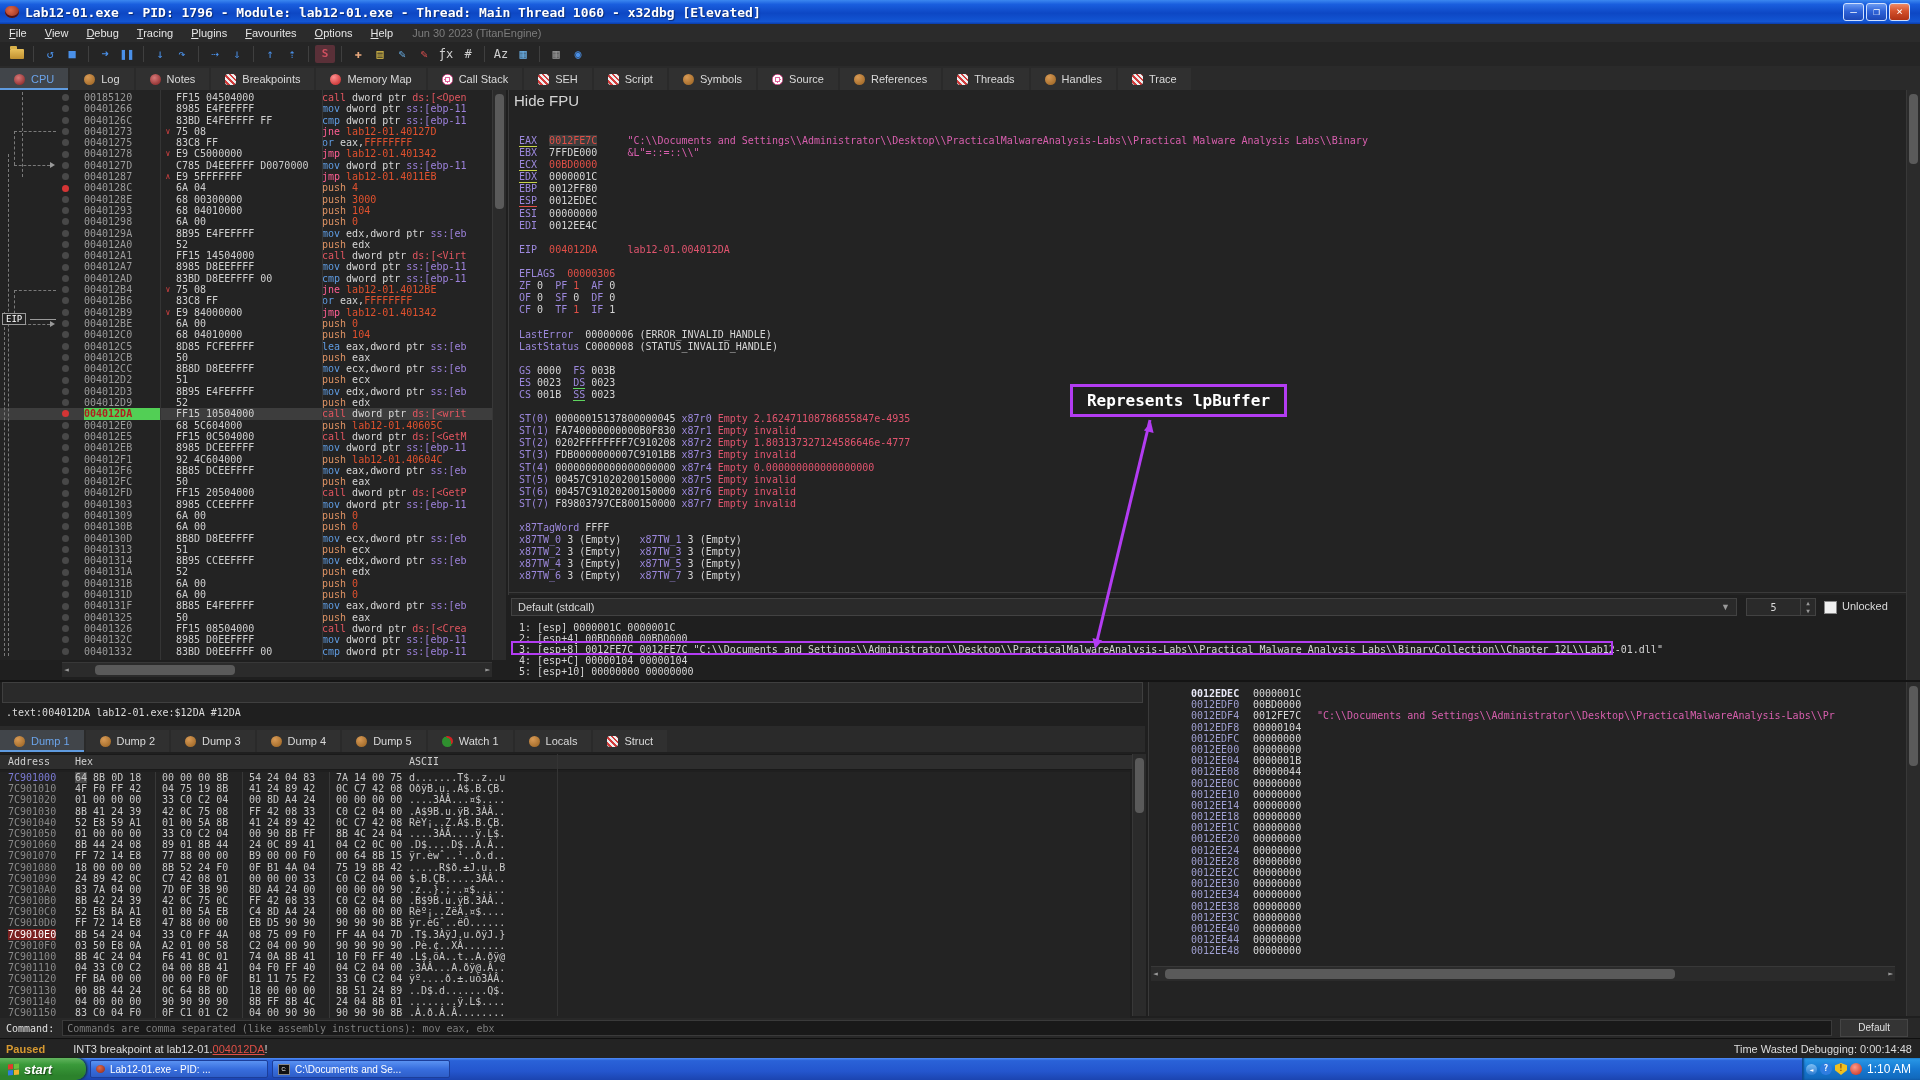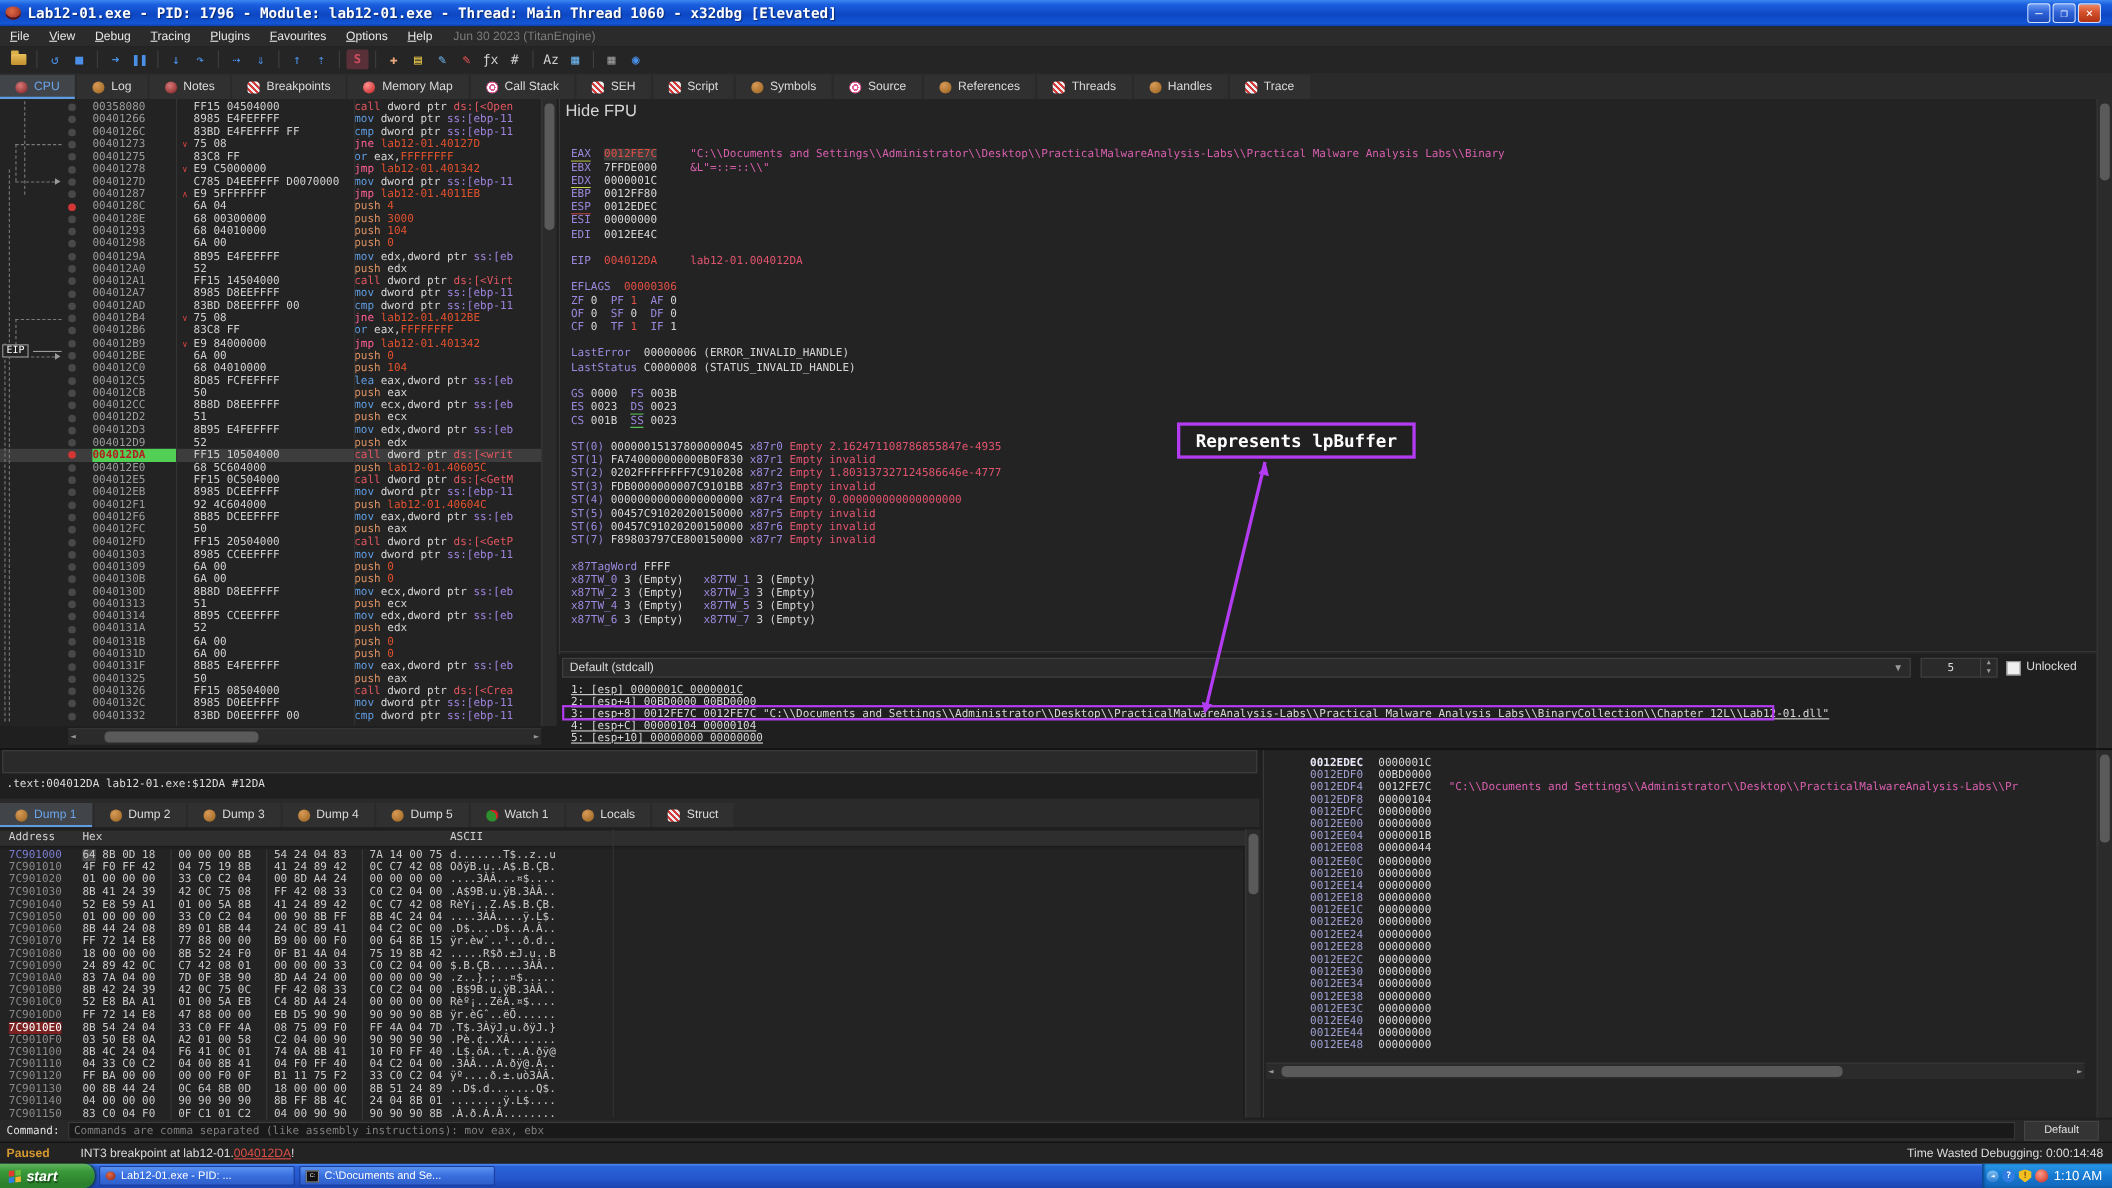--- a/index.html
+++ b/index.html
@@ -79,21 +79,21 @@
     box-sizing:border-box;display:flex;align-items:center;padding:0 6px;color:#dadada;
     font-family:"Liberation Sans",sans-serif;font-size:11px;}
   .combo .chev{margin-left:auto;color:#9a9a9a;font-size:9px;}
   .spinner{position:absolute;left:1746px;top:598px;width:70px;height:18px;background:#2a2a2a;border:1px solid #424242;
     box-sizing:border-box;display:flex;align-items:center;}
   .spinner .val{flex:1;text-align:center;color:#dadada;}
   .spin-btns{width:14px;display:flex;flex-direction:column;color:#9a9a9a;font-size:6px;line-height:8px;text-align:center;border-left:1px solid #424242;}
   .chk{position:absolute;left:1824px;top:601px;width:11px;height:11px;background:#f0f0f0;border:1px solid #888;}
   .chk-label{position:absolute;left:1842px;top:600px;color:#dadada;font-family:"Liberation Sans",sans-serif;font-size:11px;}
   .argrows{position:absolute;left:519px;top:622px;width:1385px;}
-  .argrow{height:11px;line-height:11px;white-space:pre;color:#d6d6d6;overflow:hidden;text-decoration:underline;}
+  .argrow{height:11px;line-height:11px;white-space:pre;color:#d6d6d6;overflow:hidden;}
   .argbox{position:absolute;left:511px;top:641px;width:1102px;height:14px;border:2px solid #b33cf2;box-sizing:border-box;}
   
   .anno{position:absolute;left:1070px;top:384px;width:217px;height:33px;border:3px solid #b33cf2;background:#202020;
     box-sizing:border-box;display:flex;align-items:center;justify-content:center;color:#fff;font-weight:bold;font-size:16px;}
   .overlay{position:absolute;left:0;top:0;width:1920px;height:1080px;pointer-events:none;}
   
   .cpu-bottom-border{position:absolute;left:0;top:680px;width:1920px;height:2px;background:#141414;}
   .infobox{position:absolute;left:2px;top:682px;width:1141px;height:21px;background:#2a2a2a;border:1px solid #3f3f3f;
     box-sizing:border-box;line-height:19px;padding-left:4px;white-space:pre;overflow:hidden;color:#dcdcdc;}
   .infoline2{position:absolute;left:6px;top:707px;color:#dcdcdc;white-space:pre;}
@@ -269,21 +269,21 @@
         <span>Handles</span>
       </div>
       <div class="tab">
         <span class="ic ic-candy"></span>
         <span>Trace</span>
       </div>
     </div>
 
   <div class="disasm">
     <div id="disasm-rows" style="padding-top:2px;">
-        <div class="drow"><span class="dot"></span><span class="daddr">00358080</span><span class="dmark"></span><span class="dbytes">FF15 04504000</span><span class="dinstr"><span class="seg-r">call </span><span class="seg-w">dword ptr </span><span class="seg-r">ds:[&lt;Open</span></span></div>
+        <div class="drow"><span class="dot"></span><span class="daddr">00185120</span><span class="dmark"></span><span class="dbytes">FF15 04504000</span><span class="dinstr"><span class="seg-r">call </span><span class="seg-w">dword ptr </span><span class="seg-r">ds:[&lt;Open</span></span></div>
         <div class="drow"><span class="dot"></span><span class="daddr">00401266</span><span class="dmark"></span><span class="dbytes">8985 E4FEFFFF</span><span class="dinstr"><span class="seg-b">mov </span><span class="seg-w">dword ptr </span><span class="seg-v">ss:[ebp-11</span></span></div>
         <div class="drow"><span class="dot"></span><span class="daddr">0040126C</span><span class="dmark"></span><span class="dbytes">83BD E4FEFFFF FF</span><span class="dinstr"><span class="seg-b">cmp </span><span class="seg-w">dword ptr </span><span class="seg-v">ss:[ebp-11</span></span></div>
         <div class="drow"><span class="dot"></span><span class="daddr">00401273</span><span class="dmark">∨</span><span class="dbytes">75 08</span><span class="dinstr"><span class="seg-k">jne </span><span class="seg-o">lab12-01.40127D</span></span></div>
         <div class="drow"><span class="dot"></span><span class="daddr">00401275</span><span class="dmark"></span><span class="dbytes">83C8 FF</span><span class="dinstr"><span class="seg-b">or </span><span class="seg-w">eax,</span><span class="seg-o">FFFFFFFF</span></span></div>
         <div class="drow"><span class="dot"></span><span class="daddr">00401278</span><span class="dmark">∨</span><span class="dbytes">E9 C5000000</span><span class="dinstr"><span class="seg-k">jmp </span><span class="seg-o">lab12-01.401342</span></span></div>
         <div class="drow"><span class="dot"></span><span class="daddr">0040127D</span><span class="dmark"></span><span class="dbytes">C785 D4EEFFFF D0070000</span><span class="dinstr"><span class="seg-b">mov </span><span class="seg-w">dword ptr </span><span class="seg-v">ss:[ebp-11</span></span></div>
         <div class="drow"><span class="dot"></span><span class="daddr">00401287</span><span class="dmark">∧</span><span class="dbytes">E9 5FFFFFFF</span><span class="dinstr"><span class="seg-k">jmp </span><span class="seg-o">lab12-01.4011EB</span></span></div>
         <div class="drow"><span class="dot dot-bp"></span><span class="daddr">0040128C</span><span class="dmark"></span><span class="dbytes">6A 04</span><span class="dinstr"><span class="seg-p">push </span><span class="seg-o">4</span></span></div>
         <div class="drow"><span class="dot"></span><span class="daddr">0040128E</span><span class="dmark"></span><span class="dbytes">68 00300000</span><span class="dinstr"><span class="seg-p">push </span><span class="seg-o">3000</span></span></div>
         <div class="drow"><span class="dot"></span><span class="daddr">00401293</span><span class="dmark"></span><span class="dbytes">68 04010000</span><span class="dinstr"><span class="seg-p">push </span><span class="seg-o">104</span></span></div>
@@ -349,20 +349,21 @@
 
   <div class="vscroll" style="left:492px;top:90px;height:570px;">
     <div class="thumb" style="top:4px;height:115px;"></div>
   </div>
 
   <div class="regs"></div>
   <div class="hidefpu">Hide FPU</div>
   <div class="reglines" id="reg-lines">
       <div class="rline"><span class="lav uy">EAX</span><span class="w">  </span><span class="chg selbg">0012FE7C</span><span class="w">     </span><span class="str">"C:\\Documents and Settings\\Administrator\\Desktop\\PracticalMalwareAnalysis-Labs\\Practical Malware Analysis Labs\\Binary</span></div>
       <div class="rline"><span class="lav">EBX</span><span class="w">  </span><span class="w">7FFDE000</span><span class="w">     </span><span class="str">&amp;L"=::=::\\"</span></div>
+      <div class="rline"><span class="lav uy">ECX</span><span class="w">  </span><span class="chg">00BD0000</span></div>
       <div class="rline"><span class="lav uy">EDX</span><span class="w">  </span><span class="w">0000001C</span></div>
       <div class="rline"><span class="lav">EBP</span><span class="w">  </span><span class="w">0012FF80</span></div>
       <div class="rline"><span class="lav ur">ESP</span><span class="w">  </span><span class="w">0012EDEC</span></div>
       <div class="rline"><span class="lav">ESI</span><span class="w">  </span><span class="w">00000000</span></div>
       <div class="rline"><span class="lav">EDI</span><span class="w">  </span><span class="w">0012EE4C</span></div>
       <div class="rline"></div>
       <div class="rline"><span class="lav">EIP</span><span class="w">  </span><span class="chg">004012DA</span><span class="w">     </span><span class="pnk">lab12-01.004012DA</span></div>
       <div class="rline"></div>
       <div class="rline"><span class="lav">EFLAGS</span><span class="w">  </span><span class="chg">00000306</span></div>
       <div class="rline"><span class="lav">ZF</span><span class="w"> 0  </span><span class="lav">PF</span><span class="w"> </span><span class="chg">1</span><span class="w">  </span><span class="lav">AF</span><span class="w"> 0</span></div>

